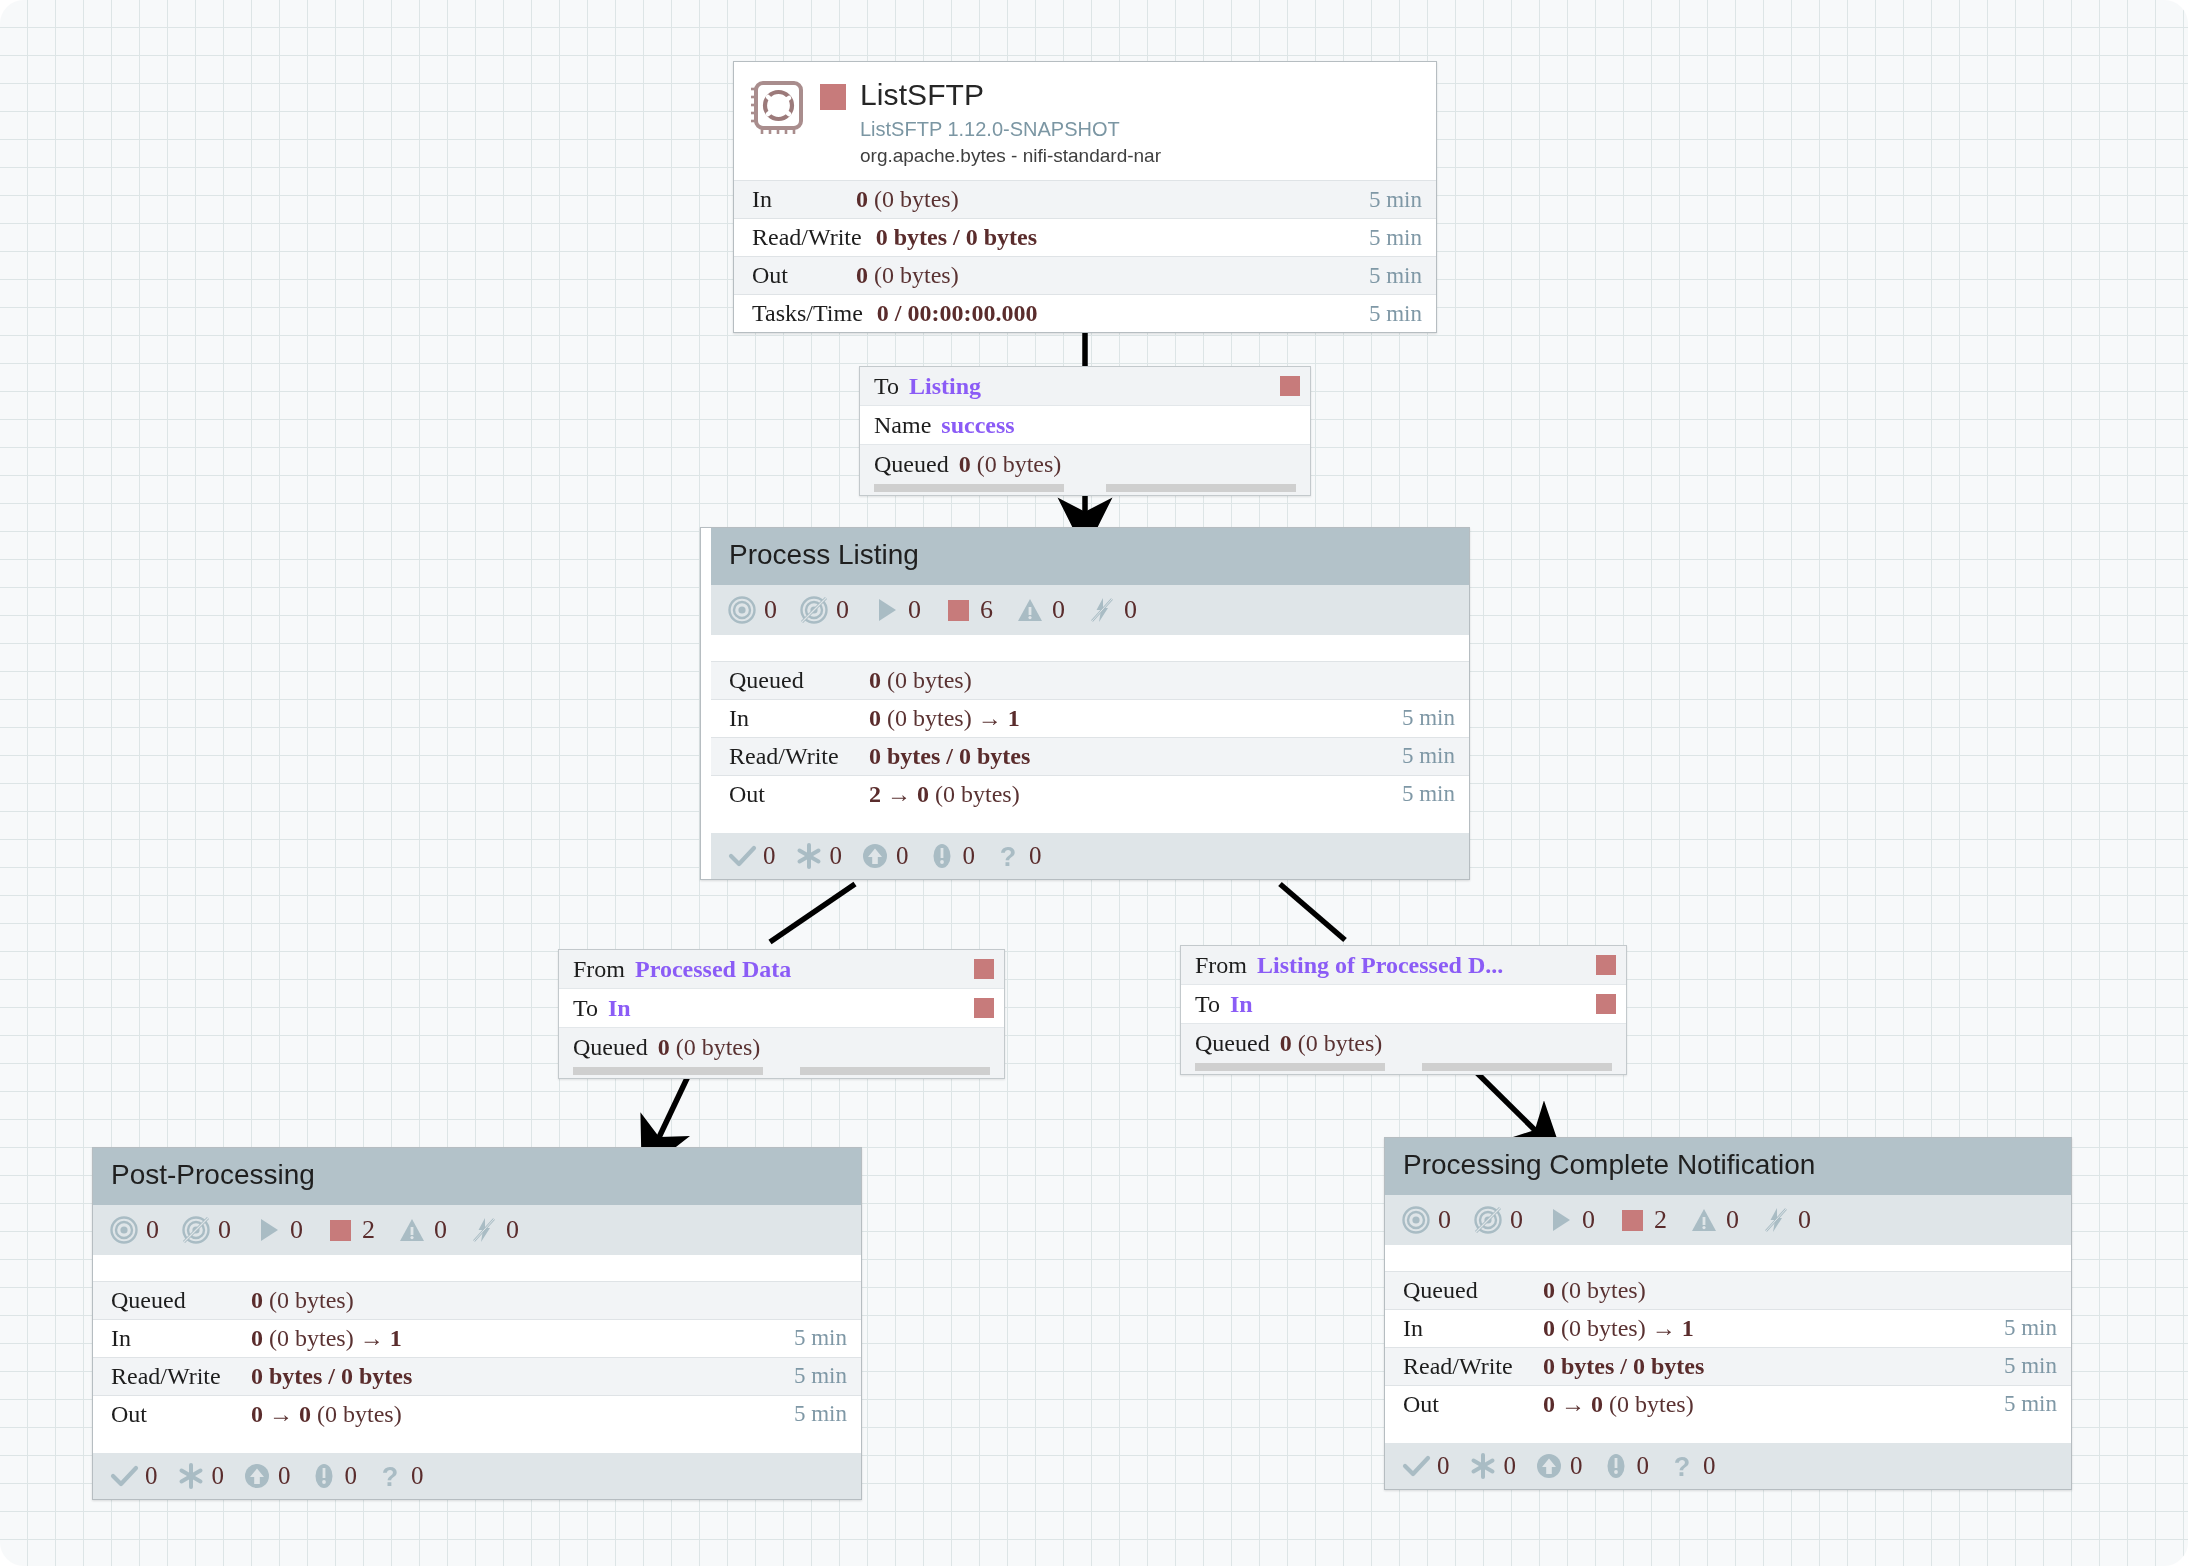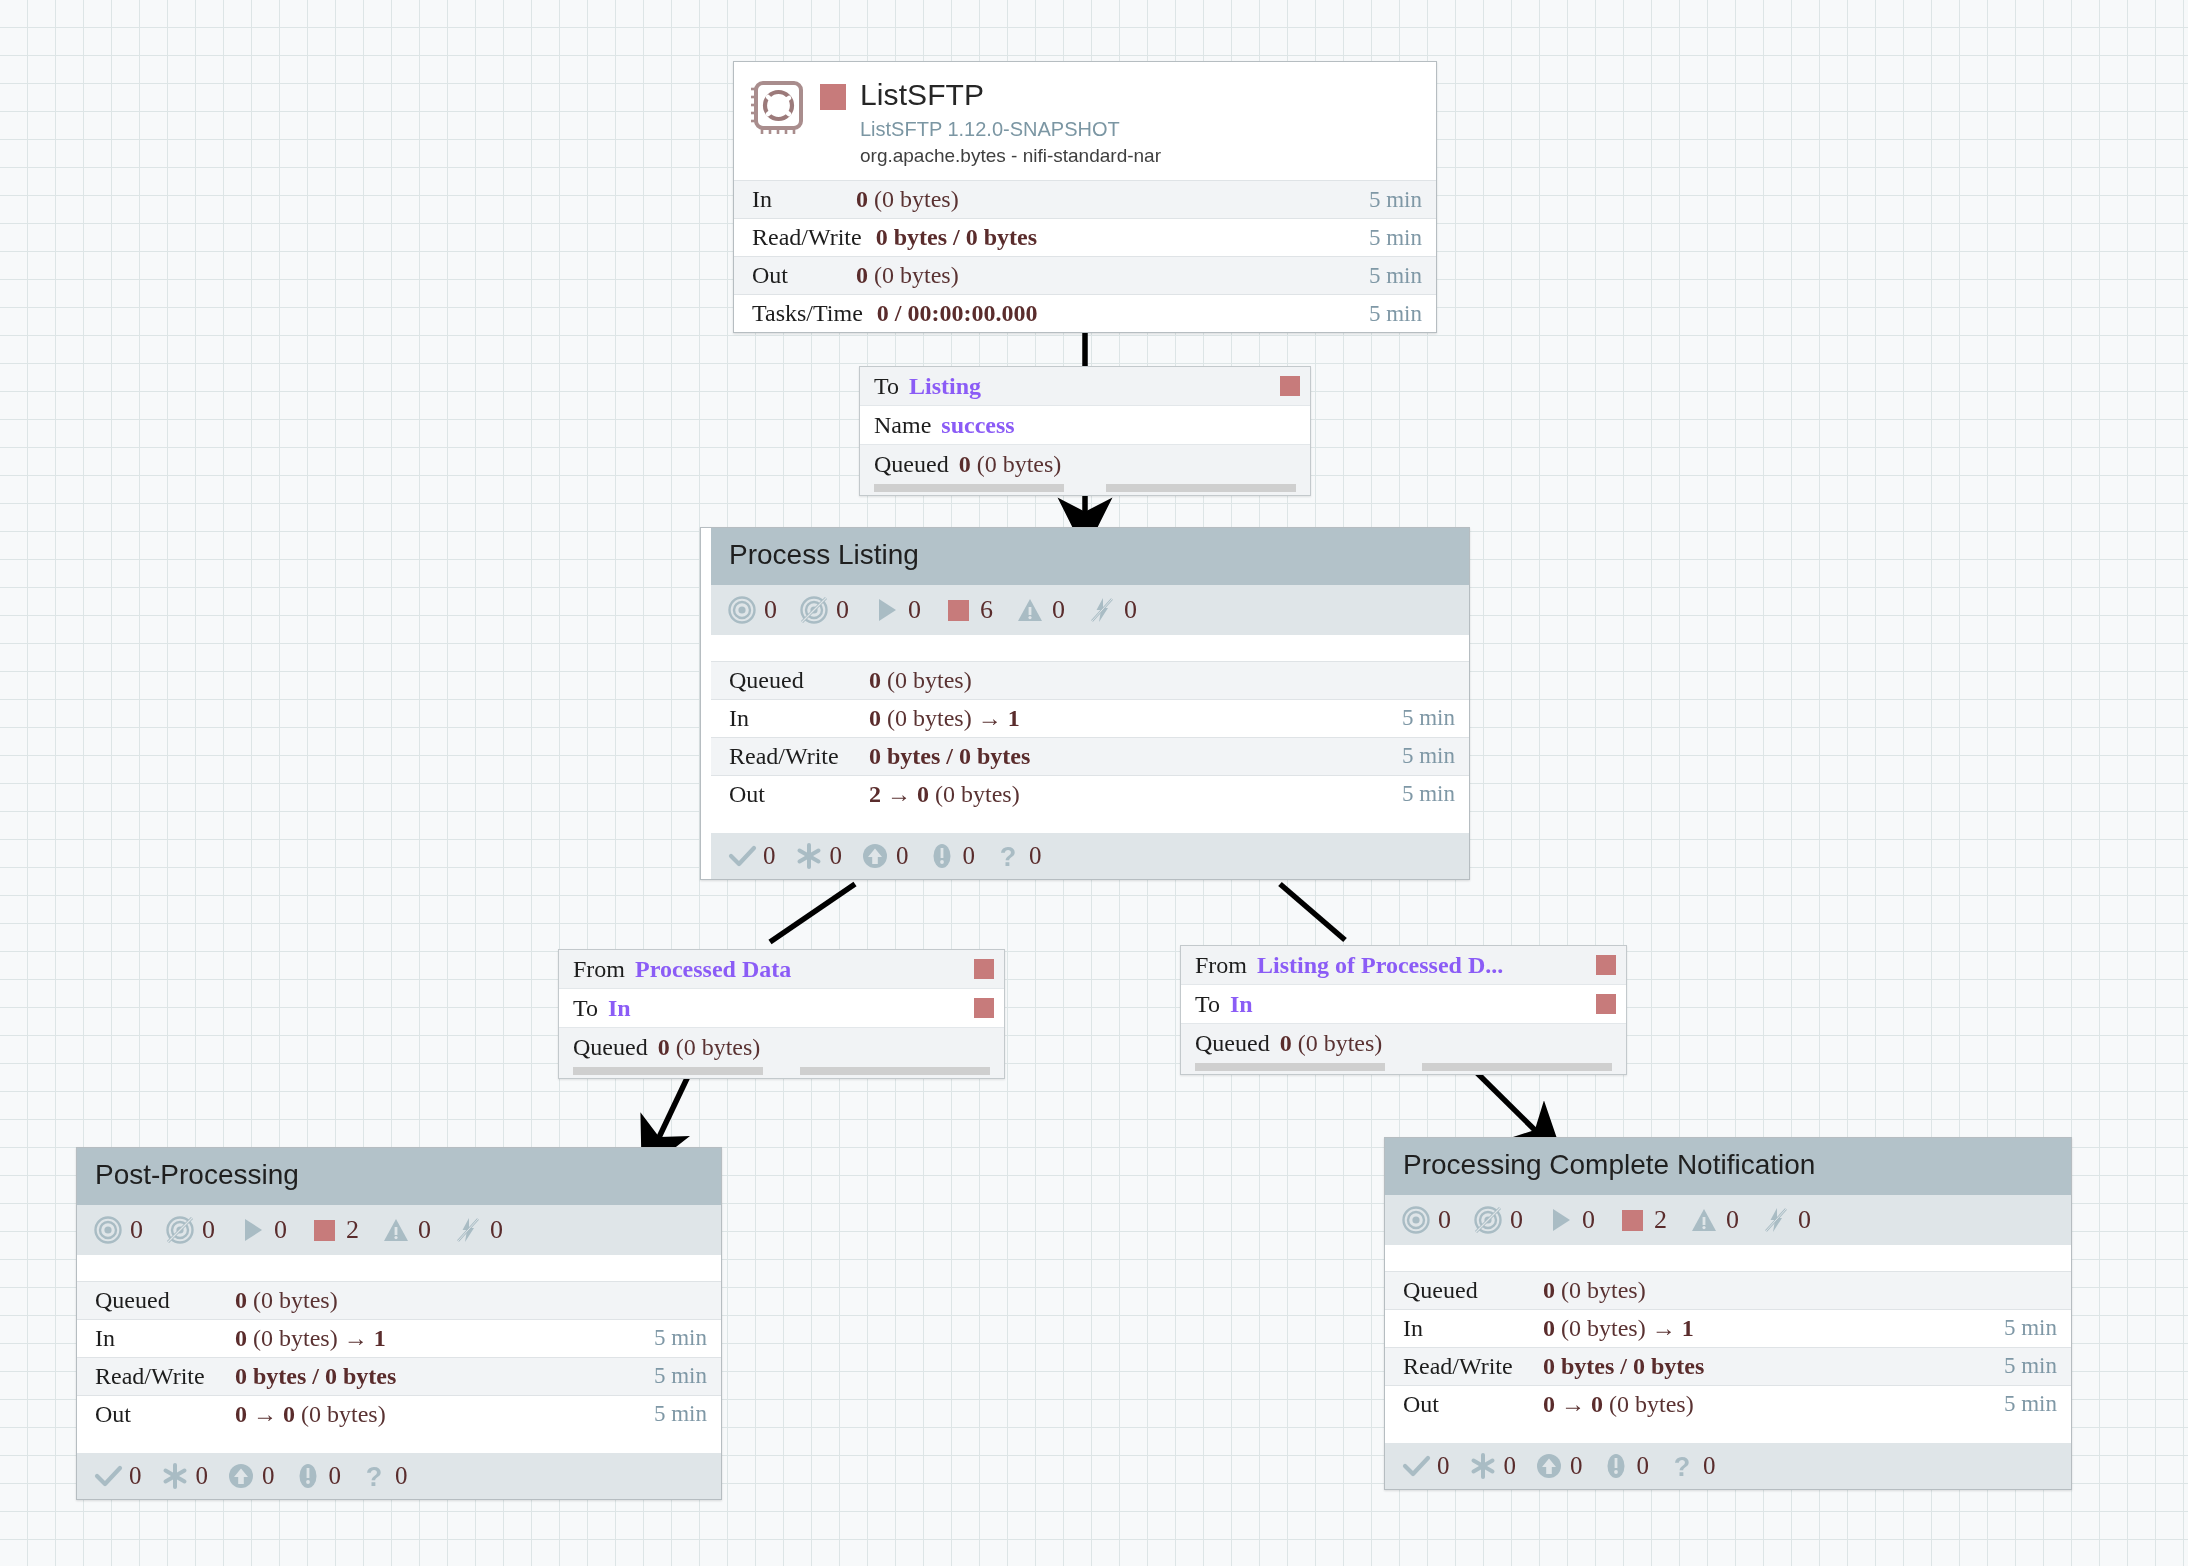--- a/index.html
+++ b/index.html
@@ -10,20 +10,21 @@
   }
   #canvas {
     position: relative;
     width: 2188px; height: 1566px;
     background-color: #f7f9fa;
     background-image:
       linear-gradient(to right, #dde5e6 1.5px, transparent 1.5px),
       linear-gradient(to bottom, #dde5e6 1.5px, transparent 1.5px);
     background-size: 28px 28px;
     background-position: -1px -1px;
+    border-radius: 24px;
   }
   #edges { position:absolute; left:0; top:0; width:2188px; height:1566px; pointer-events:none; }
 
   
   .processor {
     position: absolute;
     background: #ffffff;
     border: 1px solid #b6bdc1;
     box-shadow: 0 1px 2px rgba(0,0,0,0.12);
   }
@@ -368,21 +369,21 @@
         <span class="ck">Queued</span>
         <span class="cv light"><b>0</b> (0 bytes)</span>
       </div>
       <div class="conn-bars">
         <div class="bar b1" style="width:190px"></div>
         <div class="gapx"></div>
         <div class="bar" style="width:190px;margin-right:14px"></div>
       </div>
     </div>
 
-  <div class="pgroup" style="left:76px; top:1147px; width:646px;" id="pg1">
+  <div class="pgroup" style="left:92px; top:1147px; width:770px;" id="pg1">
       <div class="pg-header">Post-Processing</div>
       <div class="pg-iconbar">
         <span class="cell">
           <span class="ico"><svg viewBox="0 0 30 30" width="30" height="30">
               <circle cx="15" cy="15" r="12.5" fill="none" stroke="#a9bcc4" stroke-width="2.4"></circle>
               <circle cx="15" cy="15" r="8" fill="none" stroke="#a9bcc4" stroke-width="2.4"></circle>
               <circle cx="15" cy="15" r="3.6" fill="#a9bcc4"></circle>
             </svg></span>
           <span class="num">0</span>
         </span>

